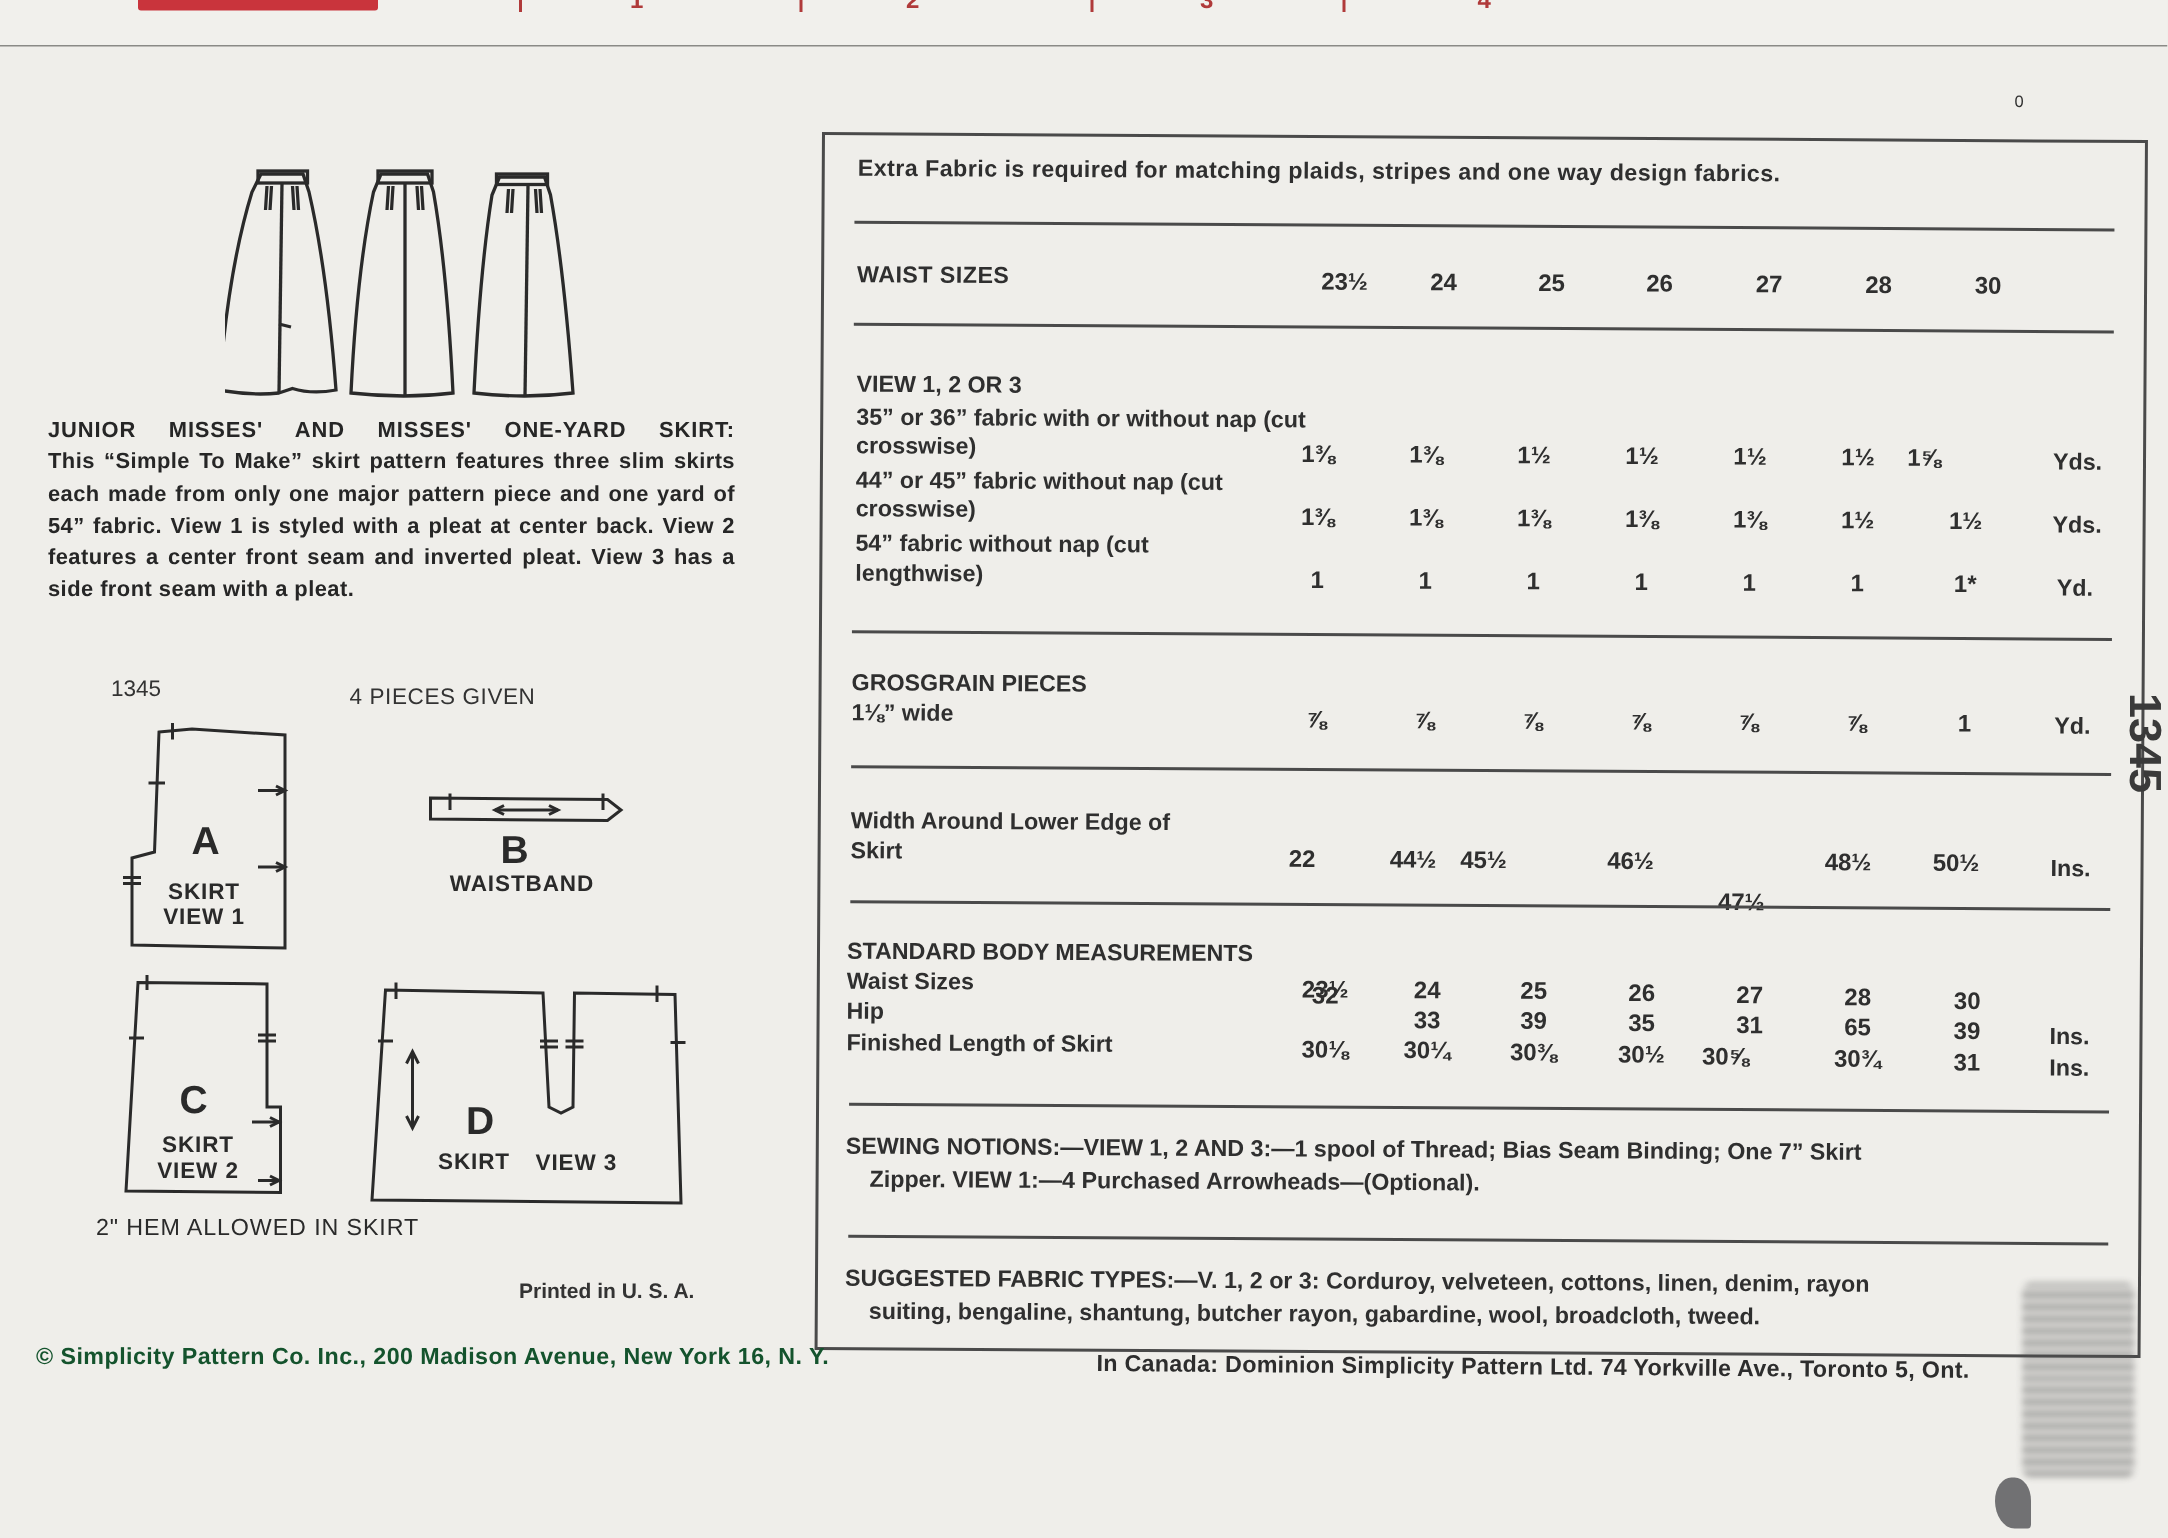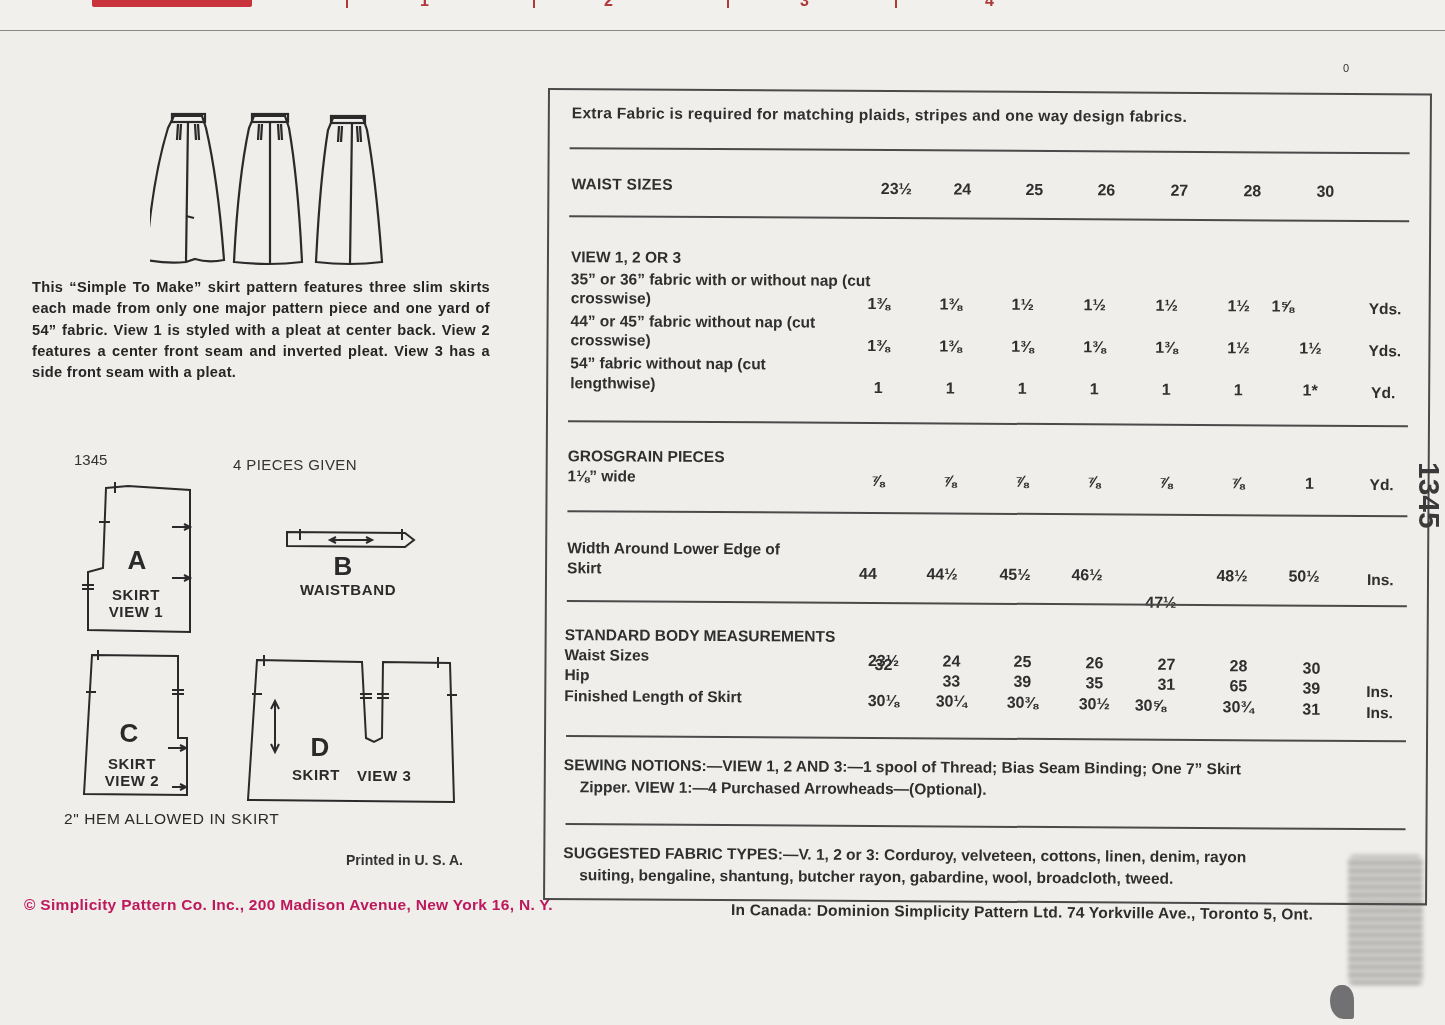--- a/index.html
+++ b/index.html
@@ -31,21 +31,21 @@
   }
   .desc .title { text-align-last:justify; display:block; letter-spacing:0.6px; }
   .pn { position:absolute; left:74px; top:451px; font-size:15px; color:#333; }
   .pieces-given { position:absolute; left:233px; top:456px; font-size:15px; color:#333; letter-spacing:0.4px; }
   .piece-svg { position:absolute; left:0; top:0; }
   .plabel { position:absolute; font-weight:bold; color:#2a2a2a; text-align:center; }
   .plabel.letter { font-size:26px; }
   .plabel.name { font-size:15px; line-height:17px; letter-spacing:0.6px; }
   .hem-note { position:absolute; left:64px; top:810px; font-size:15.5px; letter-spacing:0.6px; color:#2a2a2a; }
   .printed { position:absolute; left:346px; top:852px; font-size:14px; font-weight:bold; color:#333; }
-  .copyright { position:absolute; left:24px; top:896px; font-size:15.5px; font-weight:bold; color:#be185d; letter-spacing:0.3px; }
+  .copyright { position:absolute; left:24px; top:896px; font-size:15.5px; font-weight:bold; color:#14532d; letter-spacing:0.3px; }
   .canada { position:absolute; left:731px; top:901px; font-size:15.5px; font-weight:bold; color:#2d2d2d; letter-spacing:0.2px; transform:rotate(0.45deg); transform-origin:left; }
 
   
   .yard-box {
     position:absolute; left:548px; top:88px; width:880px; height:808px;
     border:2px solid #4a4a4a; border-left-width:2.5px;
     transform:rotate(0.35deg); transform-origin:left top;
   }
   .row-text { position:absolute; font-size:15.5px; color:#2f2f2f; font-weight:bold; letter-spacing:0.3px; }
   .hr { position:absolute; height:1.6px; background:#4a4a4a; }
@@ -105,20 +105,21 @@
     <rect x="181" y="6" width="34" height="7"></rect>
     <line x1="202" y1="14" x2="200" y2="154"></line>
     <line x1="189" y1="16" x2="188" y2="32"></line>
       <line x1="192" y1="16" x2="191" y2="32"></line>
     <line x1="207" y1="16" x2="208" y2="32"></line>
       <line x1="210" y1="16" x2="211" y2="32"></line>
   </g>
 </svg>
 
 <div class="desc">
+  <span class="title">JUNIOR MISSES' AND MISSES' ONE-YARD SKIRT:</span>
   <span>This “Simple To Make” skirt pattern features three slim skirts each made from only one major pattern piece and one yard of 54” fabric. View 1 is styled with a pleat at center back. View 2 features a center front seam and inverted pleat. View 3 has a side front seam with a pleat.</span>
 </div>
 
 <div class="pn">1345</div>
 <div class="pieces-given">4 PIECES GIVEN</div>
 
 <svg class="piece-svg" width="480" height="820" viewBox="0 0 480 820">
   <g fill="none" stroke="#2a2a2a" stroke-width="2">
 
     <path d="M106 488 L128 486 L190 490 L190 632 L88 630 L88 572 L103 568 Z"></path>
@@ -238,23 +239,23 @@
   <div class="cell" style="left:449px;top:380px">⅞</div>
   <div class="cell" style="left:521px;top:380px">⅞</div>
   <div class="cell" style="left:593px;top:380px">⅞</div>
   <div class="cell" style="left:665px;top:380px">⅞</div>
   <div class="cell" style="left:737px;top:380px">1</div>
   <div class="unit" style="left:822px;top:381px">Yd.</div>
   <div class="hr" style="left:20px;top:420px;width:840px"></div>
 
   <div class="label-line" style="left:20px;top:449px">Width Around Lower Edge of</div>
   <div class="label-line" style="left:20px;top:469px">Skirt</div>
-  <div class="cell" style="left:296px;top:473px">44</div>
+  <div class="cell" style="left:296px;top:473px">22</div>
   <div class="cell" style="left:370px;top:473px">44½</div>
-  <div class="cell" style="left:443px;top:473px">45½</div>
+  <div class="cell" style="left:417px;top:473px">45½</div>
   <div class="cell" style="left:515px;top:473px">46½</div>
   <div class="cell" style="left:589px;top:500px">47½</div>
   <div class="cell" style="left:660px;top:473px">48½</div>
   <div class="cell" style="left:732px;top:473px">50½</div>
   <div class="unit" style="left:820px;top:476px">Ins.</div>
   <div class="hr" style="left:20px;top:510px;width:840px"></div>
 
   <div class="label-line" style="left:18px;top:536px">STANDARD BODY MEASUREMENTS</div>
   <div class="label-line" style="left:18px;top:556px">Waist Sizes</div>
   <div class="label-line" style="left:18px;top:576px">Hip</div>

